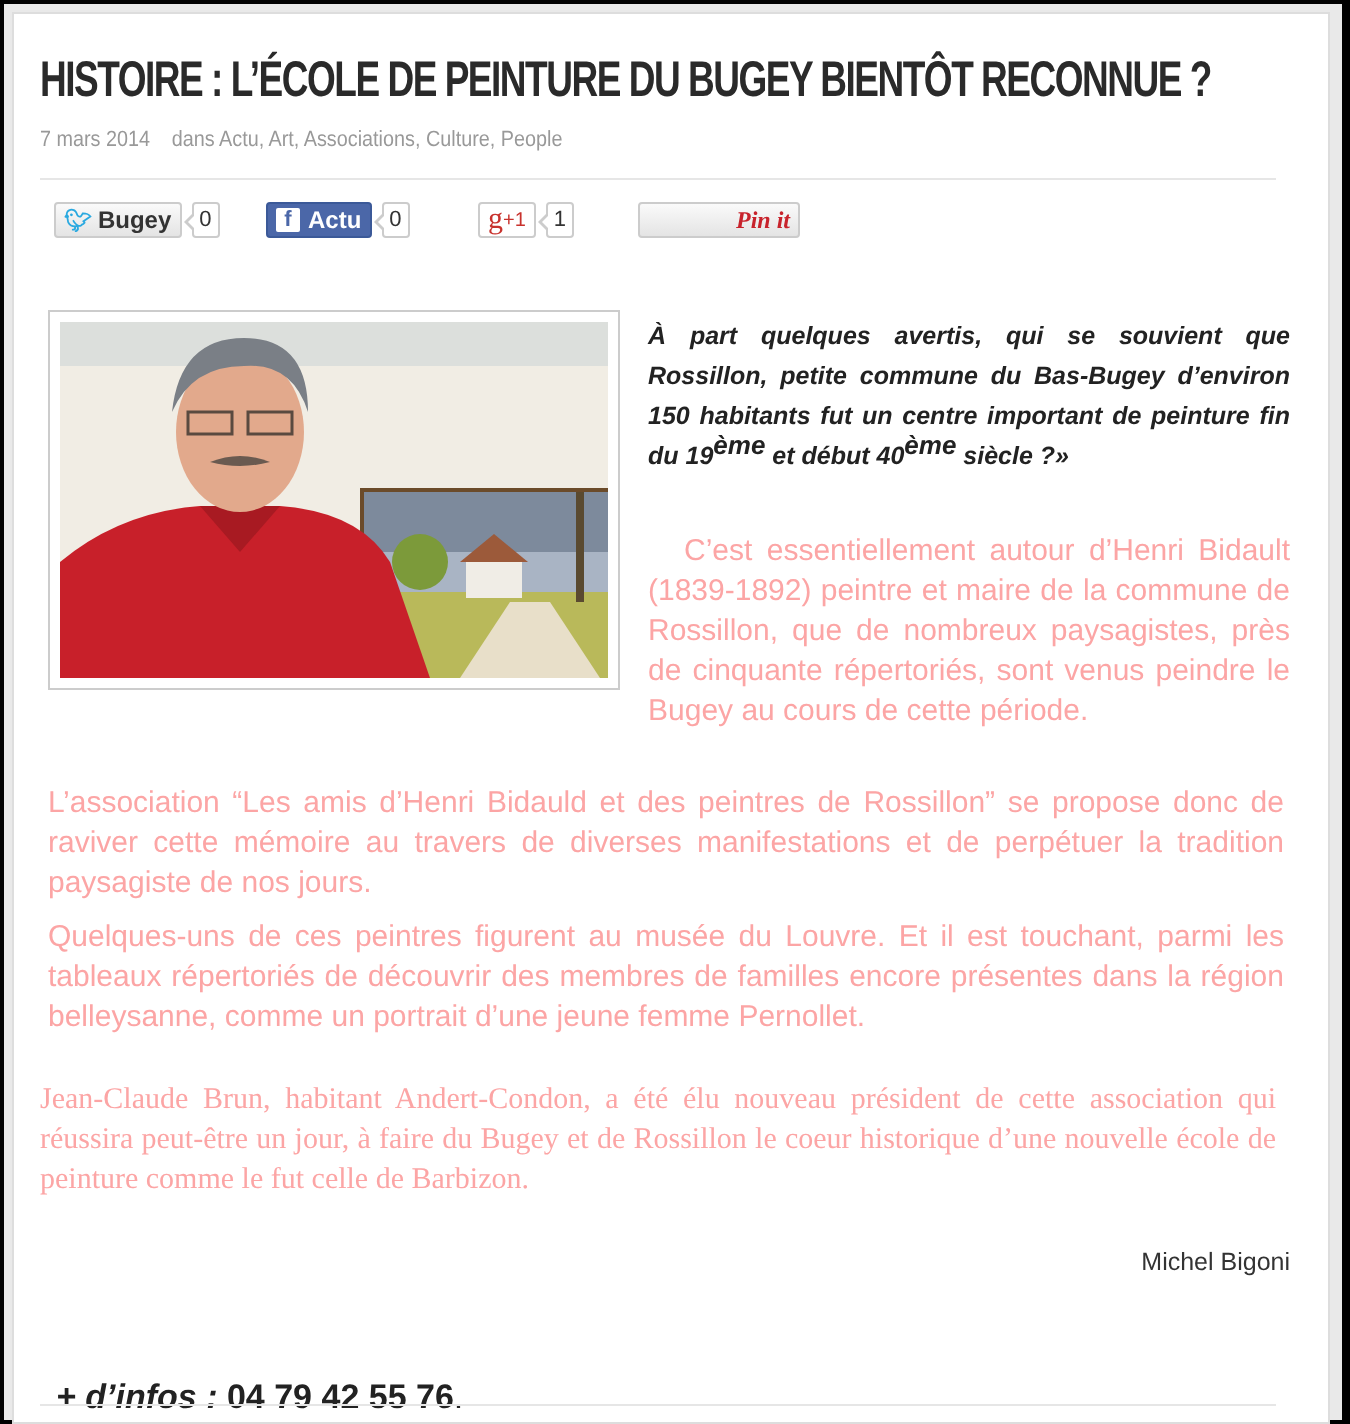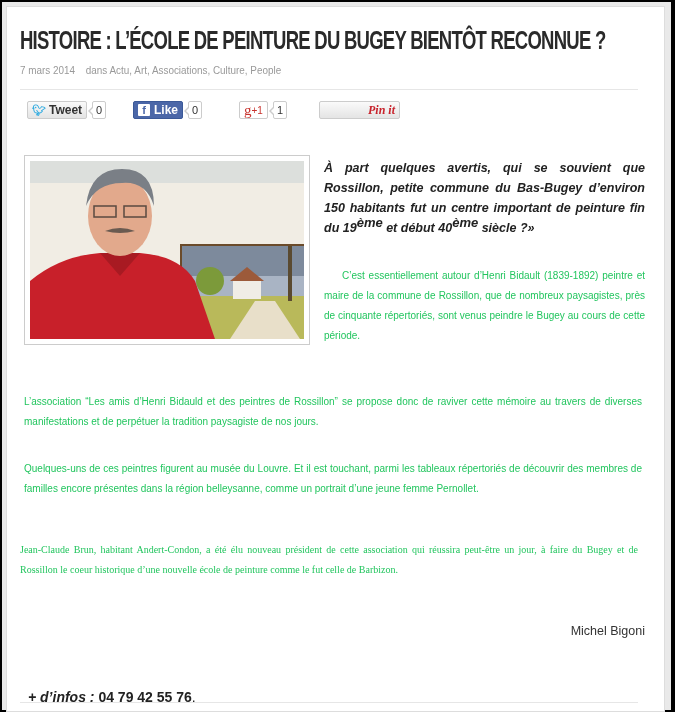--- a/index.html
+++ b/index.html
@@ -18,52 +18,52 @@
   .count::after { content:""; position:absolute; left:-3px; top:5px; border-top:4px solid transparent; border-bottom:4px solid transparent; border-right:4px solid #fff; }
   .tw-icon { color:#2aa9e0; font-size:11px; margin-right:3px; }
   .fb-icon { display:inline-block; width:12px; height:12px; background:#fff; color:#4b67a8; font-size:11px; line-height:13px; text-align:center; margin-right:4px; border-radius:1px; font-weight:bold; }
   .gp { color:#c8322d; font-family:"Liberation Serif", serif; font-weight:normal; font-size:15px; }
   .gp small { font-family:"Liberation Sans", sans-serif; font-size:10px; }
   .pin { color:#c8232c; font-family:"Liberation Serif", serif; font-style:italic; font-size:12px;padding-left:48px; }
   .photo { position:absolute; left:24px; top:155px; width:286px; height:190px; border:1px solid #ccc; box-sizing:border-box; padding:5px; background:#fff; }
   .photo svg { display:block; }
   .lead { position:absolute; left:324px; top:158px; width:321px; font-size:12.5px; line-height:20px; font-style:italic; font-weight:bold; color:#222; text-align:justify; }
   .lead sup { font-size:13px; line-height:0; }
-  .para { position:absolute; font-size:10px; line-height:20px; color:#22c55e; text-align:justify; }
+  .para { position:absolute; font-size:15px; line-height:20px; color:#fca5a5; text-align:justify; }
   .p1 { left:324px; top:266px; width:321px; text-indent:18px; }
   .p2 { left:20px; top:388px; width:618px; }
   .p3 { left:20px; top:455px; width:618px; }
   .p4 { left:20px; top:540px; width:618px; }
   .sig { position:absolute; right:30px; top:624px; font-size:12.5px; color:#333;padding-left:37px; }
-  .infos { position:absolute; left:28px; top:689px; font-size:14px; color:#222; font-weight:bold; }
+  .infos { position:absolute; left:28px; top:689px; font-size:17px; color:#222; font-weight:bold; }
   .infos em { font-style:italic; }
 </style>
 </head>
 <body>
 
 <div class="frame"></div>
 <div class="page"></div>
 
 <h1 class="title">HISTOIRE : L’ÉCOLE DE PEINTURE DU BUGEY BIENTÔT RECONNUE ?</h1>
 <div class="meta">
   <span>7 mars 2014</span><span class="cats">dans Actu, Art, Associations, Culture, People</span>
 </div>
 <div class="hr" style="top:89px;"></div>
 
 <div class="share" style="left:27px;">
   <div class="btn">
       <span class="tw-icon">🐦︎</span>
-      <span>Tweet</span>
+      <span>Bugey</span>
     </div>
   <div class="count">0</div>
 </div>
 <div class="share" style="left:133px;">
   <div class="btn fb">
       <span class="fb-icon">f</span>
-      <span>Like</span>
+      <span>Actu</span>
     </div>
   <div class="count">0</div>
 </div>
 <div class="share" style="left:239px;">
   <div class="btn gp" style="background:#fff;">
       <span>g</span>
       <small>+1</small>
     </div>
   <div class="count">1</div>
 </div>

